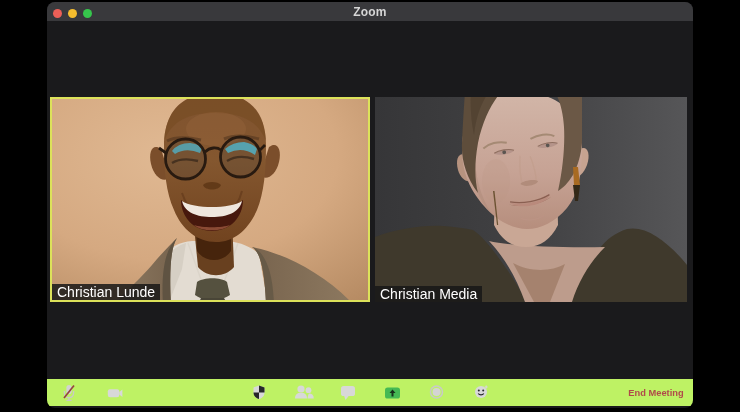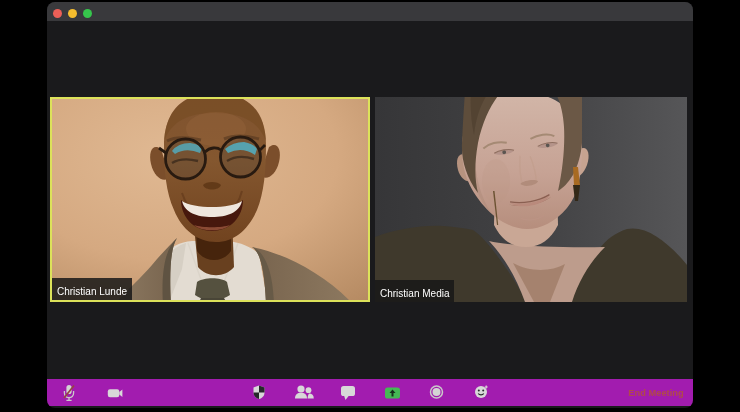--- a/index.html
+++ b/index.html
@@ -14,32 +14,33 @@
 #l1 { left:6px; background:#ec5f57; }
 #l2 { left:21px; background:#f5bd2e; }
 #l3 { left:36px; background:#36c64c; }
 #title { position:absolute; top:3px; left:0; width:646px; text-align:center;
   color:#d6d6d6; font-size:12px; font-weight:bold; letter-spacing:0.2px; }
 #vidL { position:absolute; left:3px; top:95px; width:320px; height:205px;
   border:2px solid #dce25a; background:#d9b18c; }
 #vidR { position:absolute; left:328px; top:95px; width:312px; height:205px;
   background:#48484a; }
 .nametag { position:absolute; left:0; bottom:0; background:rgba(24,24,24,0.85);
-  color:#ffffff; font-size:10px; padding:8px 5px 2px 5px; line-height:12px;margin-top:24px; }
+  color:#ffffff; font-size:14px; padding:2px 5px 2px 5px; line-height:12px;margin-top:24px; }
 #toolbar { position:absolute; left:0; bottom:2px; width:646px; height:27px;
-  background:#a21caf; }
+  background:#bef264; }
 </style>
 </head>
 <body>
 <div id="stage">
   <div id="win">
     <div id="titlebar">
       <div class="light" id="l1"></div>
       <div class="light" id="l2"></div>
       <div class="light" id="l3"></div>
+      <div id="title">Zoom</div>
     </div>
 
     <div id="vidL">
       <svg width="316" height="201" viewBox="0 0 316 201" xmlns="http://www.w3.org/2000/svg">
         <defs>
           <radialGradient id="bgL2" cx="38%" cy="28%" r="95%">
             <stop offset="0%" stop-color="#e0b993"></stop>
             <stop offset="55%" stop-color="#d5a981"></stop>
             <stop offset="100%" stop-color="#b58a62"></stop>
           </radialGradient>

